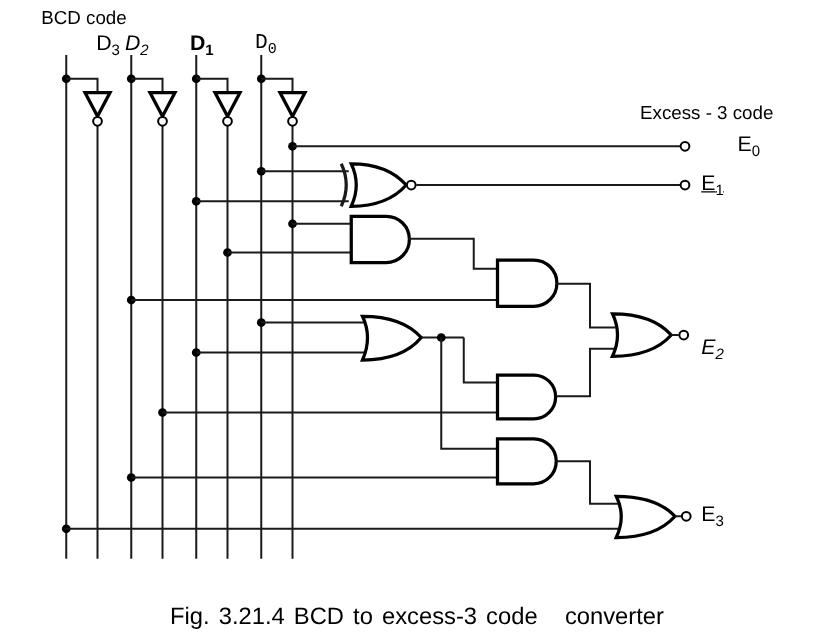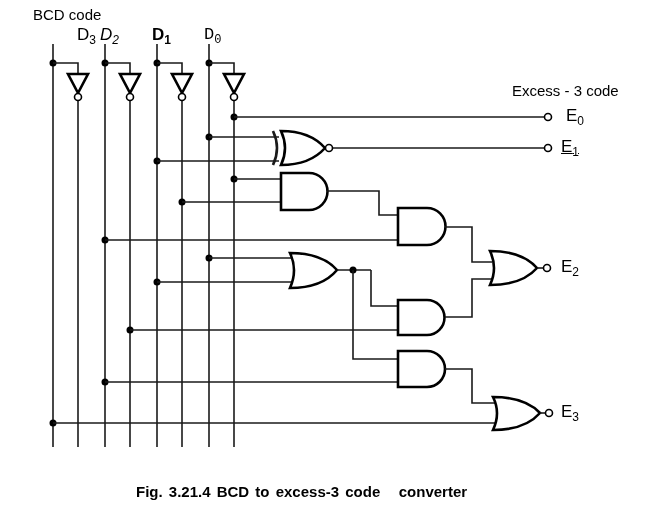--- a/index.html
+++ b/index.html
@@ -6,21 +6,21 @@
   body { width: 651px; height: 515px; position: relative; overflow: hidden; font-family: "Liberation Sans", sans-serif; }
   svg { position: absolute; left: 0; top: 0; }
   .w { stroke: #1a1a1a; stroke-width: 1.6; fill: none; }
   .g { stroke: #000; stroke-width: 2.6; fill: #fff; }
   .dot { fill: #000; }
   .bub { fill: #fff; stroke: #000; stroke-width: 1.6; }
   .lbl { position: absolute; color: #000; white-space: nowrap; }
   .title { font-weight: normal; font-size: 15px; }
   .sig { font-size: 17px; }
   .sig sub { font-size: 12px; vertical-align: -4px; }
-  .cap { font-weight: bold; font-size: 15px; word-spacing: 2px; }
+  .cap { font-weight: normal; font-size: 19px; word-spacing: 2px; }
 </style>
 </head>
 <body>
 
 <svg width="651" height="515" viewBox="0 0 651 515">
 
   <g>
     <line class="w" x1="53" y1="44" x2="53" y2="447"></line>
     <line class="w" x1="105" y1="44" x2="105" y2="447"></line>
     <line class="w" x1="157" y1="44" x2="157" y2="447"></line>
@@ -132,18 +132,18 @@
 </svg>
 
 <div class="lbl title" style="left:33px;top:6px;">BCD code</div>
 <div class="lbl title" style="left:492px;top:82px;margin-left:20px;">Excess - 3 code</div>
 
 <div class="lbl sig" style="left:45px;top:25px;margin-left:32px;"><span>D</span><sub>3</sub></div>
 <div class="lbl sig" style="left:100px;top:25px;font-style:italic;"><span>D</span><sub>2</sub></div>
 <div class="lbl sig" style="left:152px;top:25px;font-weight:bold;"><span>D</span><sub>1</sub></div>
 <div class="lbl sig" style="left:204px;top:25px;font-family:Liberation Mono, monospace;"><span>D</span><sub>0</sub></div>
 
-<div class="lbl sig" style="left:566px;top:106px;"><span>E</span><sub>0</sub></div>
+<div class="lbl sig" style="left:590px;top:106px;"><span>E</span><sub>0</sub></div>
 <div class="lbl sig" style="left:561px;top:137px;text-decoration:underline;"><span>E</span><sub>1</sub></div>
-<div class="lbl sig" style="left:561px;top:257px;"><span>E</span><sub>2</sub></div>
+<div class="lbl sig" style="left:561px;top:268px;font-style:italic;"><span>E</span><sub>2</sub></div>
 <div class="lbl sig" style="left:561px;top:402px;text-align:right;"><span>E</span><sub>3</sub></div>
 
 <div class="lbl cap" style="left:136px;top:483px;white-space:pre;">Fig. 3.21.4 BCD to excess-3 code   converter</div>
 
 </body></html>

